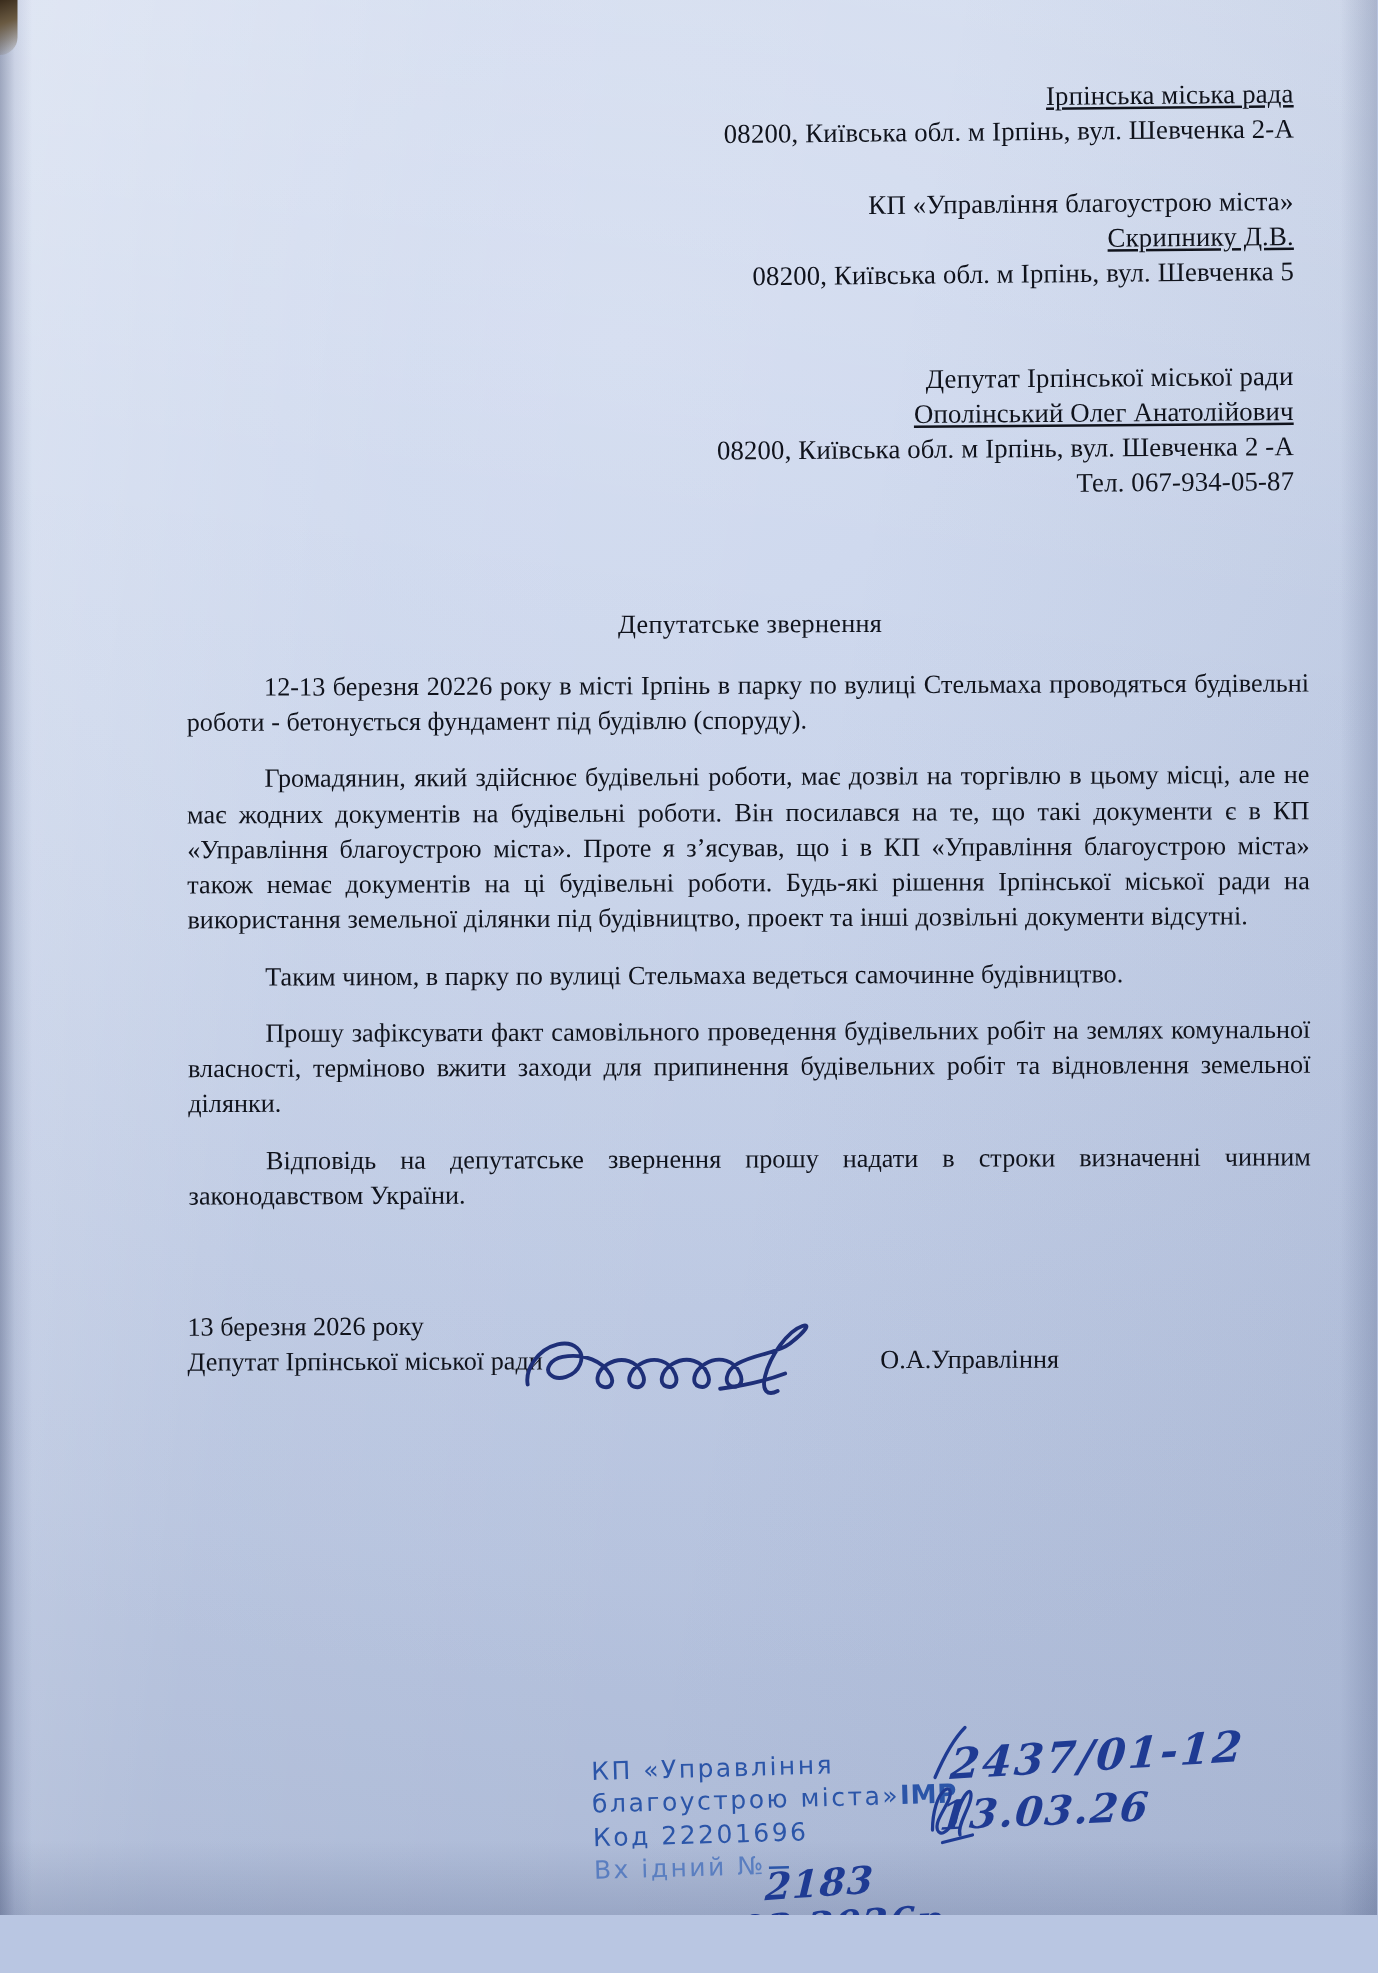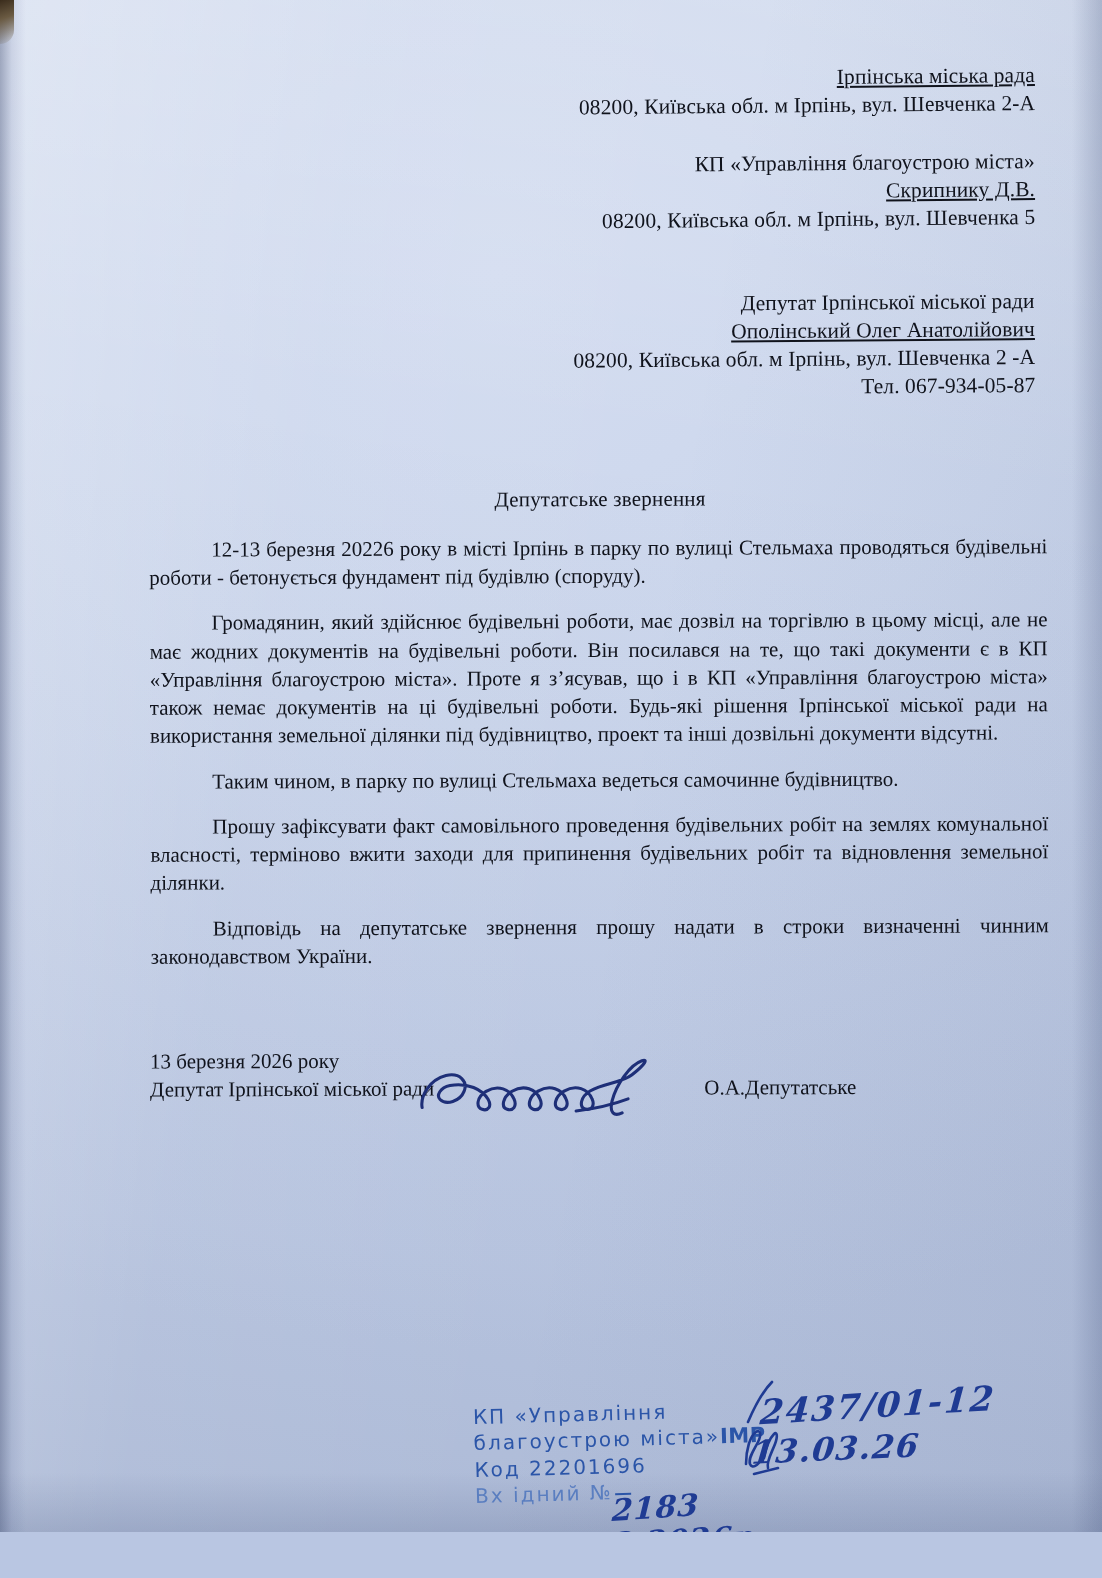--- a/index.html
+++ b/index.html
@@ -288,21 +288,21 @@
           <path d="M6 52 C4 40, 14 24, 30 20 C44 17, 52 26, 48 36 C44 46, 30 50, 24 44 C20 40, 24 32, 34 30
                    C52 27, 66 34, 72 44 C76 51, 72 56, 66 54 C60 52, 60 42, 70 36 C82 29, 94 34, 98 44
                    C101 51, 97 56, 91 54 C85 52, 86 42, 96 36 C108 29, 120 34, 124 44
                    C127 51, 123 56, 117 54 C111 52, 112 42, 122 36 C134 29, 146 34, 150 44
                    C153 51, 149 56, 143 54 C137 52, 138 42, 148 36 C160 29, 172 34, 176 44
                    C179 51, 175 56, 169 54 C163 52, 164 42, 174 36 C188 28, 206 28, 216 20
                    C230 9, 232 4, 226 6 C214 10, 200 30, 196 46 C193 58, 198 62, 206 58"></path>
           <path d="M160 56 C176 54, 196 50, 212 44"></path>
         </svg>
       </span>
-      <span class="sign-name">О.А.Депутатське</span>
+      <span class="sign-name">О.А.Управління</span>
     </div>
   </div>
 
   <div class="stamp">
     <span class="line">КП  «Управління</span>
     <span class="line"><span>благоустрою міста»</span><span class="imr">ІМР</span></span>
     <span class="line"><span>Код</span> <span>22201696</span></span>
     <span class="line"><span class="faint">Вх ідний №</span><span class="rule"></span></span>
   </div>
 

